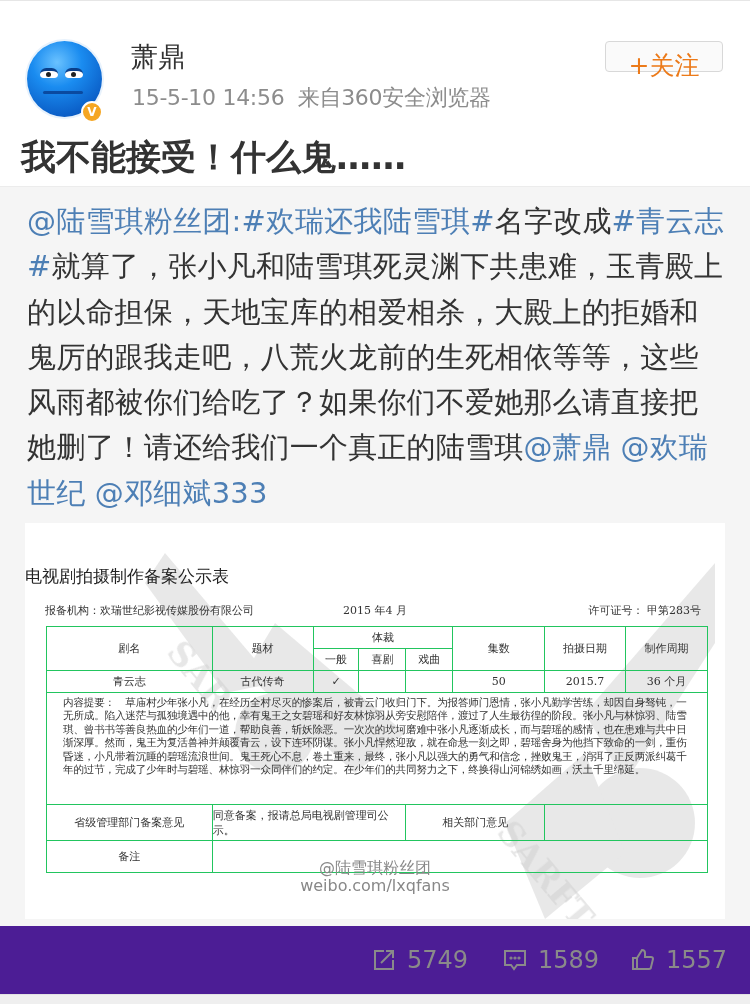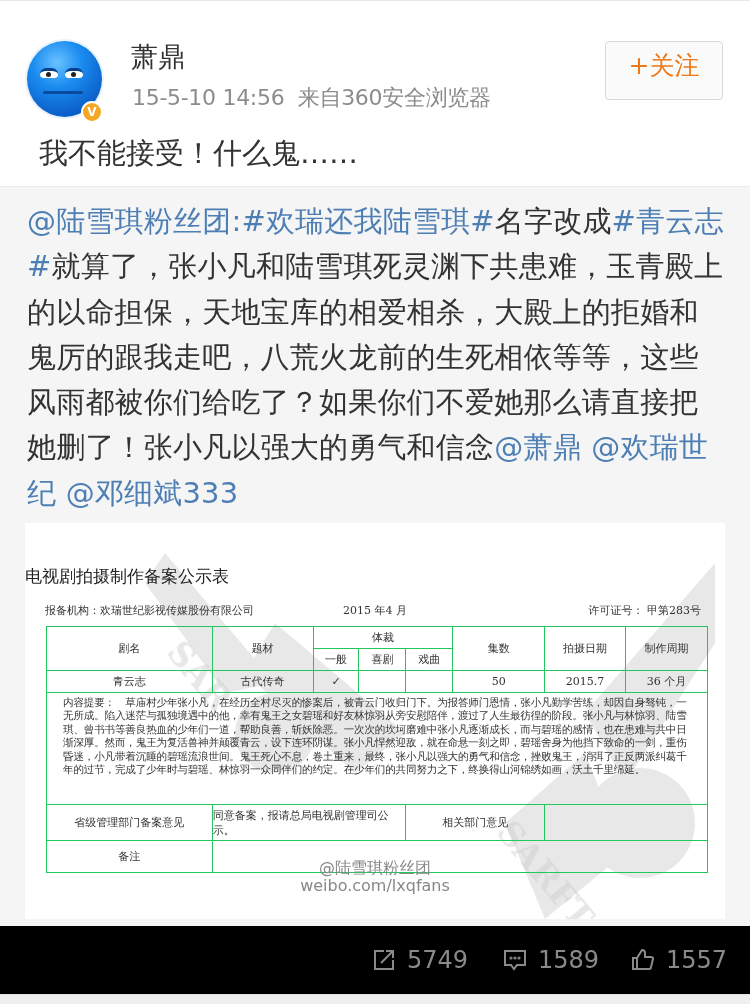--- a/index.html
+++ b/index.html
@@ -13,23 +13,23 @@
     box-shadow: 0 0 0 2px #e8f2fc; }
   .eye { position: absolute; top: 27px; width: 18px; height: 10px; background: #fff; border-radius: 10px 10px 6px 6px; border-top: 3px solid #0a3f8a; }
   .eye.l { left: 13px; } .eye.r { left: 38px; }
   .pupil { position: absolute; bottom: 1px; left: 6px; width: 5px; height: 5px; background: #222; border-radius: 50%; }
   .mouth { position: absolute; left: 16px; top: 50px; width: 40px; height: 3px; border-radius: 2px; background: #0a4aa0; }
   .vbadge { position: absolute; left: 54px; top: 60px; width: 22px; height: 22px; border-radius: 50%; background: #f5a623; border: 2px solid #fff;
     color: #fff; font-size: 12px; font-weight: bold; text-align: center; line-height: 18px; }
 
   .username { position: absolute; left: 131px; top: 38px; font-size: 27px; color: #333; }
   .meta { position: absolute; left: 132px; top: 82px; font-size: 22px; color: #8c8c8c; letter-spacing: -0.3px; }
-  .follow-btn { position: absolute; left: 605px; top: 40px; width: 118px; height: 59px; border: 1px solid #d8d8d8; border-radius: 4px;
+  .follow-btn { position: absolute; left: 605px; top: 40px; width: 118px; height: 31px; border: 1px solid #d8d8d8; border-radius: 4px;
     background: #fafafa; color: #ec7a19; font-size: 25px; text-align: center; line-height: 47px; }
-  .post-text { position: absolute; left: 39px; top: 133px; font-size: 29px; color: #333; }
+  .post-text { position: absolute; left: 21px; top: 133px; font-size: 35px; color: #333; font-weight: bold; }
 
   .repost { position: absolute; left: 0; top: 186px; width: 750px; height: 740px; background: #f5f5f5; border-top: 1px solid #ececec; }
   .repost-text { position: absolute; left: 27px; top: 12px; width: 700px; font-size: 29px; line-height: 45.3px; color: #333; letter-spacing: 0.2px; }
   .link { color: #4d7fb5; }
 
   .doc-image { position: absolute; left: 25px; top: 336px; width: 700px; height: 396px; background: #fff; overflow: hidden; }
   .watermark { position: absolute; inset: 0; pointer-events: none; }
   .doc-title { position: absolute; left: 0; width: 700px; top: 42px; font-size: 17px; color: #222; font-family: "DejaVu Serif", serif; }
   .doc-org { position: absolute; left: 20px; top: 80px; font-size: 11px; color: #333; font-family: "DejaVu Serif", serif; }
   .doc-date { position: absolute; left: 318px; top: 80px; font-size: 11px; color: #333; font-family: "DejaVu Serif", serif; }
@@ -38,21 +38,21 @@
   table.doc-table { position: absolute; left: 21px; top: 103px; width: 662px; border-collapse: collapse; font-size: 11px; color: #333; font-family: "DejaVu Serif", serif; }
   .doc-table td { border: 1px solid #22c55e; text-align: center; padding: 0; }
   .doc-table .h1 td { height: 22px; }
   .doc-table .h2 td { height: 22px; }
   .doc-table .r1 td { height: 22px; }
   .doc-table td.summary { text-align: left; padding: 3px 16px; line-height: 13.4px; font-size: 10.6px; height: 112px; vertical-align: top; letter-spacing: -0.2px; }
   .doc-table .op td { height: 36px; }
   .doc-table .rem td { height: 32px; }
   .doc-credit { position: absolute; left: 0; width: 700px; top: 336px; text-align: center; font-size: 16px; color: #888; line-height: 18px; }
 
-  .actions { position: absolute; left: 0; top: 926px; width: 750px; height: 68px; background: #000000; }
+  .actions { position: absolute; left: 0; top: 926px; width: 750px; height: 68px; background: #4c1d95; }
   .action { position: absolute; top: 20px; height: 28px; display: flex; align-items: center; color: #8a8a8a; font-size: 24px; }
   .action svg { margin-right: 11px; }
   .bottom-bar { position: absolute; left: 0; top: 994px; width: 750px; height: 10px; background: #efefef; border-top: 1px solid #e2e2e2; }
 </style>
 </head>
 <body>
 
 <div class="post-header">
   <div class="avatar">
     <div class="avatar-ball">
@@ -70,21 +70,21 @@
   <div class="meta">
     <span>15-5-10 14:56</span>&nbsp;
     <span>来自360安全浏览器</span>
   </div>
   <div class="follow-btn">+关注</div>
   <div class="post-text">我不能接受！什么鬼……</div>
 </div>
 
 <div class="repost">
   <div class="repost-text">
-    <span class="link">@陆雪琪粉丝团</span><span class="link">:</span><span class="link">#欢瑞还我陆雪琪#</span><span>名字改成</span><span class="link">#青云志#</span><span>就算了，张小凡和陆雪琪死灵渊下共患难，玉青殿上的以命担保，天地宝库的相爱相杀，大殿上的拒婚和鬼厉的跟我走吧，八荒火龙前的生死相依等等，这些风雨都被你们给吃了？如果你们不爱她那么请直接把她删了！张小凡以强大的勇气和信念</span><span class="link">@萧鼎</span><span> </span><span class="link">@欢瑞世纪</span><span> </span><span class="link">@邓细斌333</span>
+    <span class="link">@陆雪琪粉丝团</span><span class="link">:</span><span class="link">#欢瑞还我陆雪琪#</span><span>名字改成</span><span class="link">#青云志#</span><span>就算了，张小凡和陆雪琪死灵渊下共患难，玉青殿上的以命担保，天地宝库的相爱相杀，大殿上的拒婚和鬼厉的跟我走吧，八荒火龙前的生死相依等等，这些风雨都被你们给吃了？如果你们不爱她那么请直接把她删了！请还给我们一个真正的陆雪琪</span><span class="link">@萧鼎</span><span> </span><span class="link">@欢瑞世纪</span><span> </span><span class="link">@邓细斌333</span>
   </div>
 
   <div class="doc-image">
     <svg class="watermark" width="700" height="396" viewBox="0 0 700 396">
       <g fill="#d6d6d6" opacity="0.55">
         <polygon points="140,30 250,160 200,170 120,60"></polygon>
         <polygon points="250,100 380,210 330,250 220,150"></polygon>
         <circle cx="250" cy="210" r="40"></circle>
         <polygon points="560,190 690,40 690,120 600,260"></polygon>
         <circle cx="615" cy="300" r="55"></circle>

